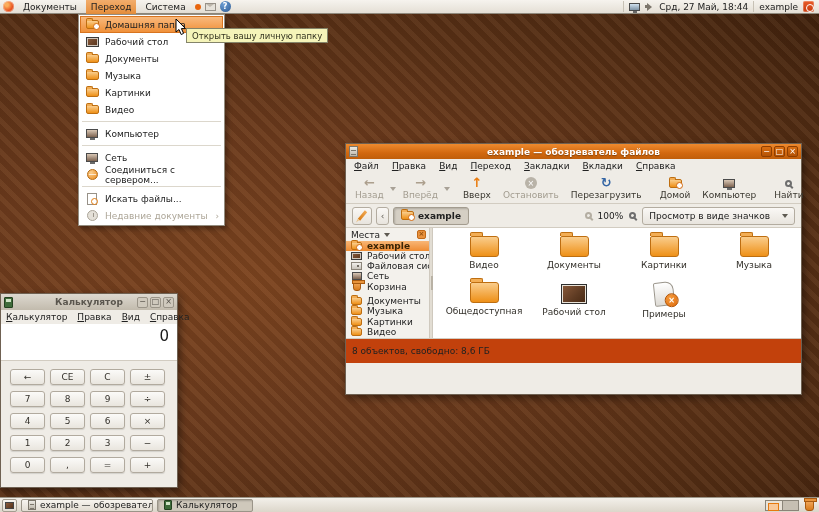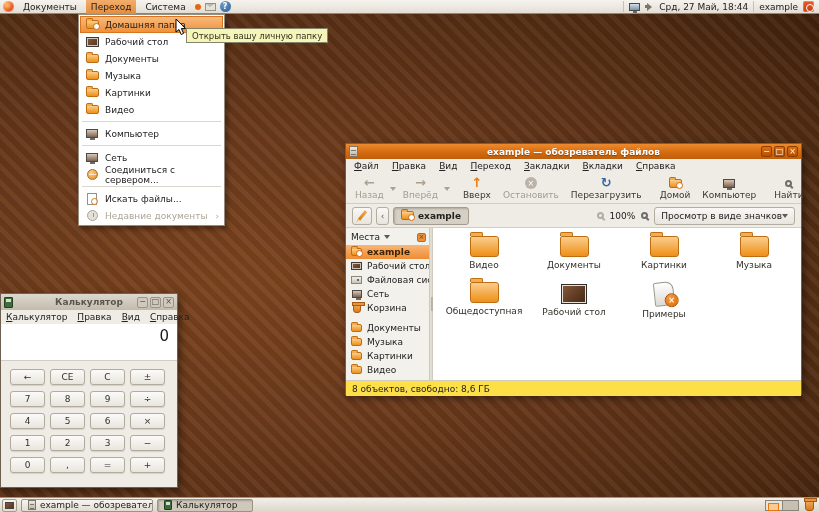--- a/index.html
+++ b/index.html
@@ -134,25 +134,25 @@
   .locbar { height:24px; display:flex; align-items:center; gap:4px; padding:0 6px; background:#EFECE6;
     border-bottom:1px solid #D2CCC1; }
   .sqbtn { width:20px; height:18px; border:1px solid #B3ACA0; border-radius:3px;
     background:linear-gradient(#FAF8F5,#E8E4DD); display:flex; align-items:center; justify-content:center; }
   .navchev { width:13px; height:18px; border:1px solid #B3ACA0; border-radius:3px;
     background:linear-gradient(#FAF8F5,#E8E4DD); display:flex; align-items:center; justify-content:center; color:#5e5a52; }
   .pathbtn { height:18px; display:flex; align-items:center; gap:4px; padding:0 7px;
     border:1px solid #A39C8F; border-radius:3px; background:#D5CFC4;
     box-shadow:inset 1px 1px 2px rgba(0,0,0,.18); font-weight:bold; }
   .loc-right { margin-left:auto; display:flex; align-items:center; gap:6px; }
-  .combo { height:18px; display:flex; align-items:center; gap:0; padding:0 6px;
+  .combo { height:18px; display:flex; align-items:center; gap:12px; padding:0 6px;
     border:1px solid #B3ACA0; border-radius:3px; background:linear-gradient(#FAF8F5,#E8E4DD); }
   .combo .arr { border-left:3.5px solid transparent; border-right:3.5px solid transparent; border-top:4px solid #5e5a52; }
 
-  .fm-body { display:flex; height:152px; }
+  .fm-body { display:flex; height:110px; }
   .sidebar { width:83px; background:#F3F1EC; display:flex; flex-direction:column; padding:1px 0; }
   .sb-head { height:16px; display:flex; align-items:center; gap:4px; padding:0 3px 0 5px; }
   .sb-head .arr { border-left:3px solid transparent; border-right:3px solid transparent; border-top:4px solid #5e5a52; }
   .sb-close { margin-left:auto; width:9px; height:9px; border-radius:2px; background:#E8913C; border:1px solid #C06818;
     color:#7a3c00; font-size:7px; line-height:7px; display:flex; align-items:center; justify-content:center; }
   .sb-item { height:14px; display:flex; align-items:center; gap:4px; padding:0 2px 0 4px; white-space:nowrap; }
   .sb-item .si { width:13px; display:flex; justify-content:center; flex:none; }
   .sb-item.selected { background:linear-gradient(#F8B676,#EF8C33); font-weight:bold; color:#3a2405; }
   .sb-gap { height:6px; }
   .splitter { width:4px; background:#E2DDD3; border-left:1px solid #CFC9BE; border-right:1px solid #CFC9BE; position:relative; }
@@ -165,21 +165,21 @@
   .big-folder::before { content:""; position:absolute; top:-5px; left:-1px; width:11px; height:3px;
     background:#F3AE55; border:1px solid #BE6E10; border-bottom:none; border-radius:2px 2px 0 0; }
   .big-desktop { width:26px; height:20px; background:linear-gradient(135deg,#8a5a3a 0%,#5d3a22 60%,#472812 100%);
     border:1px solid #2e2e2e; box-shadow:inset 0 0 0 1px #E8E2D8; margin-top:2px; }
   .big-examples { width:20px; height:24px; background:linear-gradient(#ffffff,#DDDAD4); border:1px solid #9a958b;
     border-radius:2px 8px 2px 2px; transform:rotate(-6deg); position:relative; }
   .big-examples::after { content:"\00D7"; position:absolute; right:-5px; bottom:-3px; width:12px; height:12px;
     border-radius:50%; background:radial-gradient(circle at 35% 30%,#F59A3C,#DE6B0C); border:1px solid #B35404;
     color:#fff; font-size:8px; font-weight:bold; display:flex; align-items:center; justify-content:center; transform:rotate(6deg); }
   .flabel { color:#33302a; }
-  .statusbar { height:16px; display:flex; align-items:center; padding:0 6px; background:#fde047;
+  .statusbar { height:25px; display:flex; align-items:center; padding:0 6px; background:#c2410c;
     border-top:1px solid #D2CCC1; }
 
   
   .calc { left:0px; top:293px; width:178px; height:195px; z-index:15; display:flex; flex-direction:column; }
   .calc .titlebar { height:16px; }
   .calc-display { background:#fff; border-bottom:1px solid #D2CCC1; height:37px; padding:3px 8px 0 0;
     text-align:right; font-size:15px; color:#1a1a1a; }
   .calc-pad { flex:1; display:grid; grid-template-columns:repeat(4,1fr); grid-template-rows:repeat(5,1fr);
     gap:6px 5px; padding:8px 12px 14px 9px; }
   .cbtn { border:1px solid #B1AA9E; border-radius:3px; background:linear-gradient(#FBFAF8,#E9E5DE);

